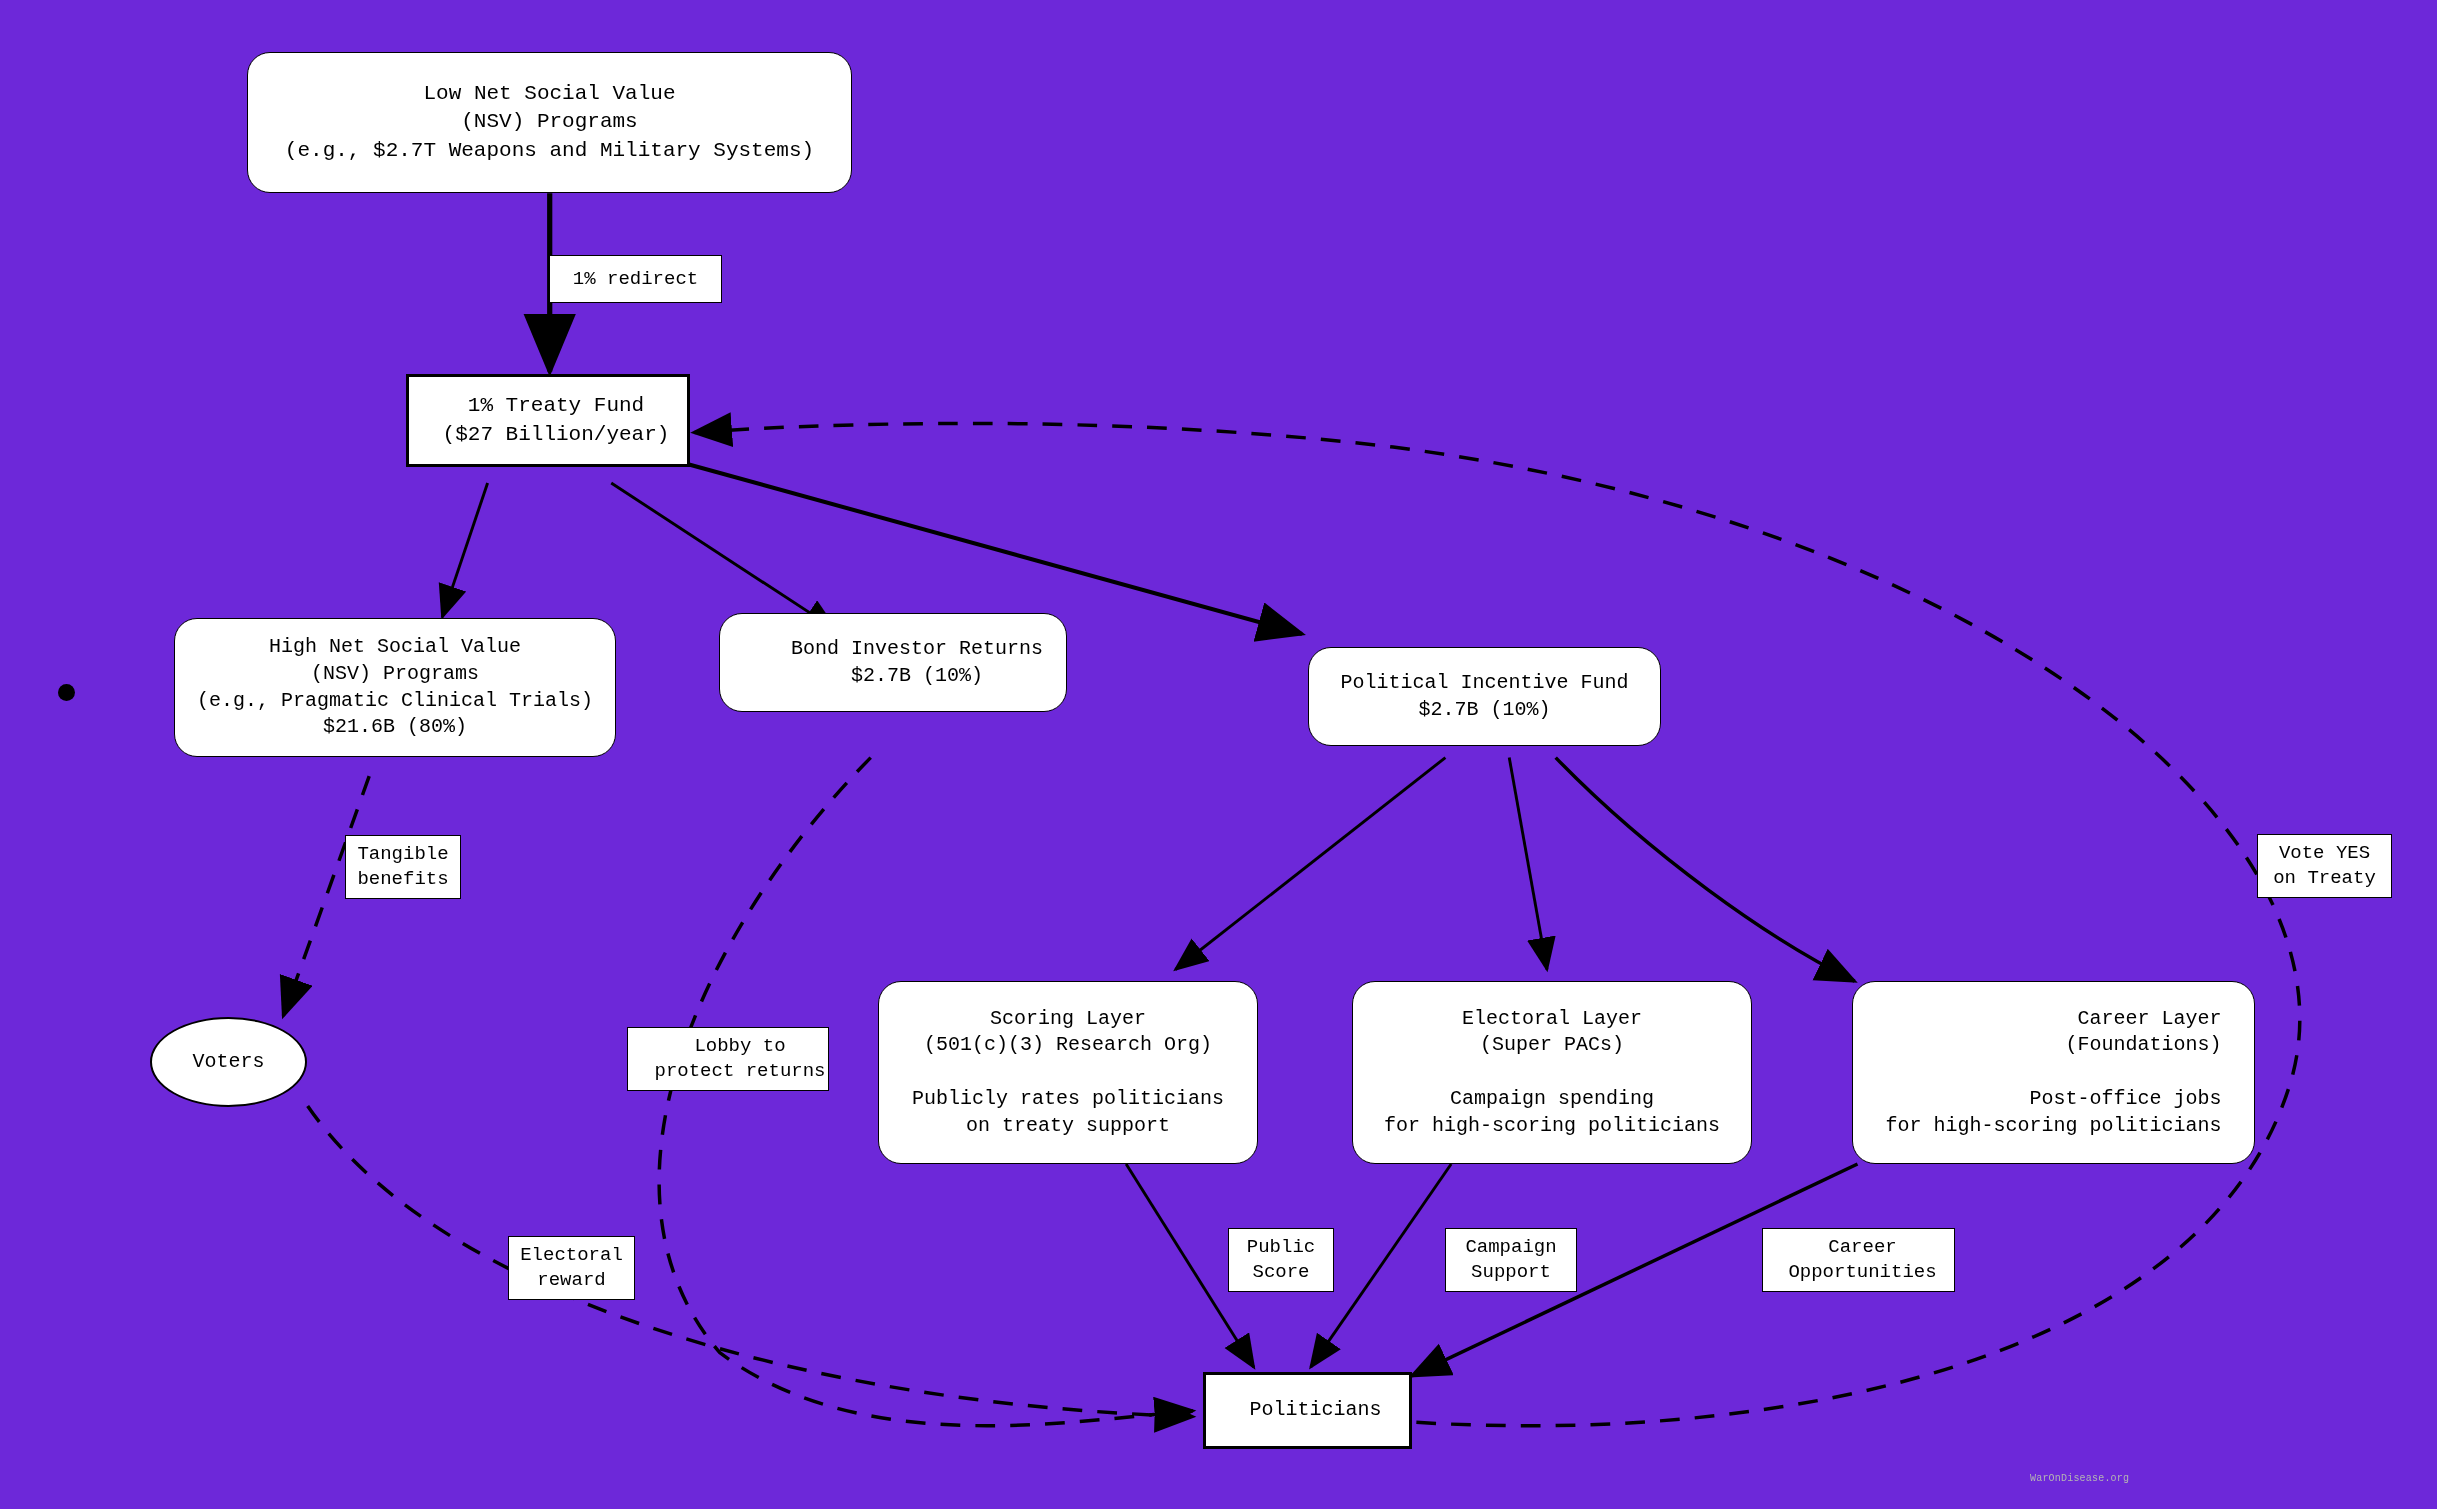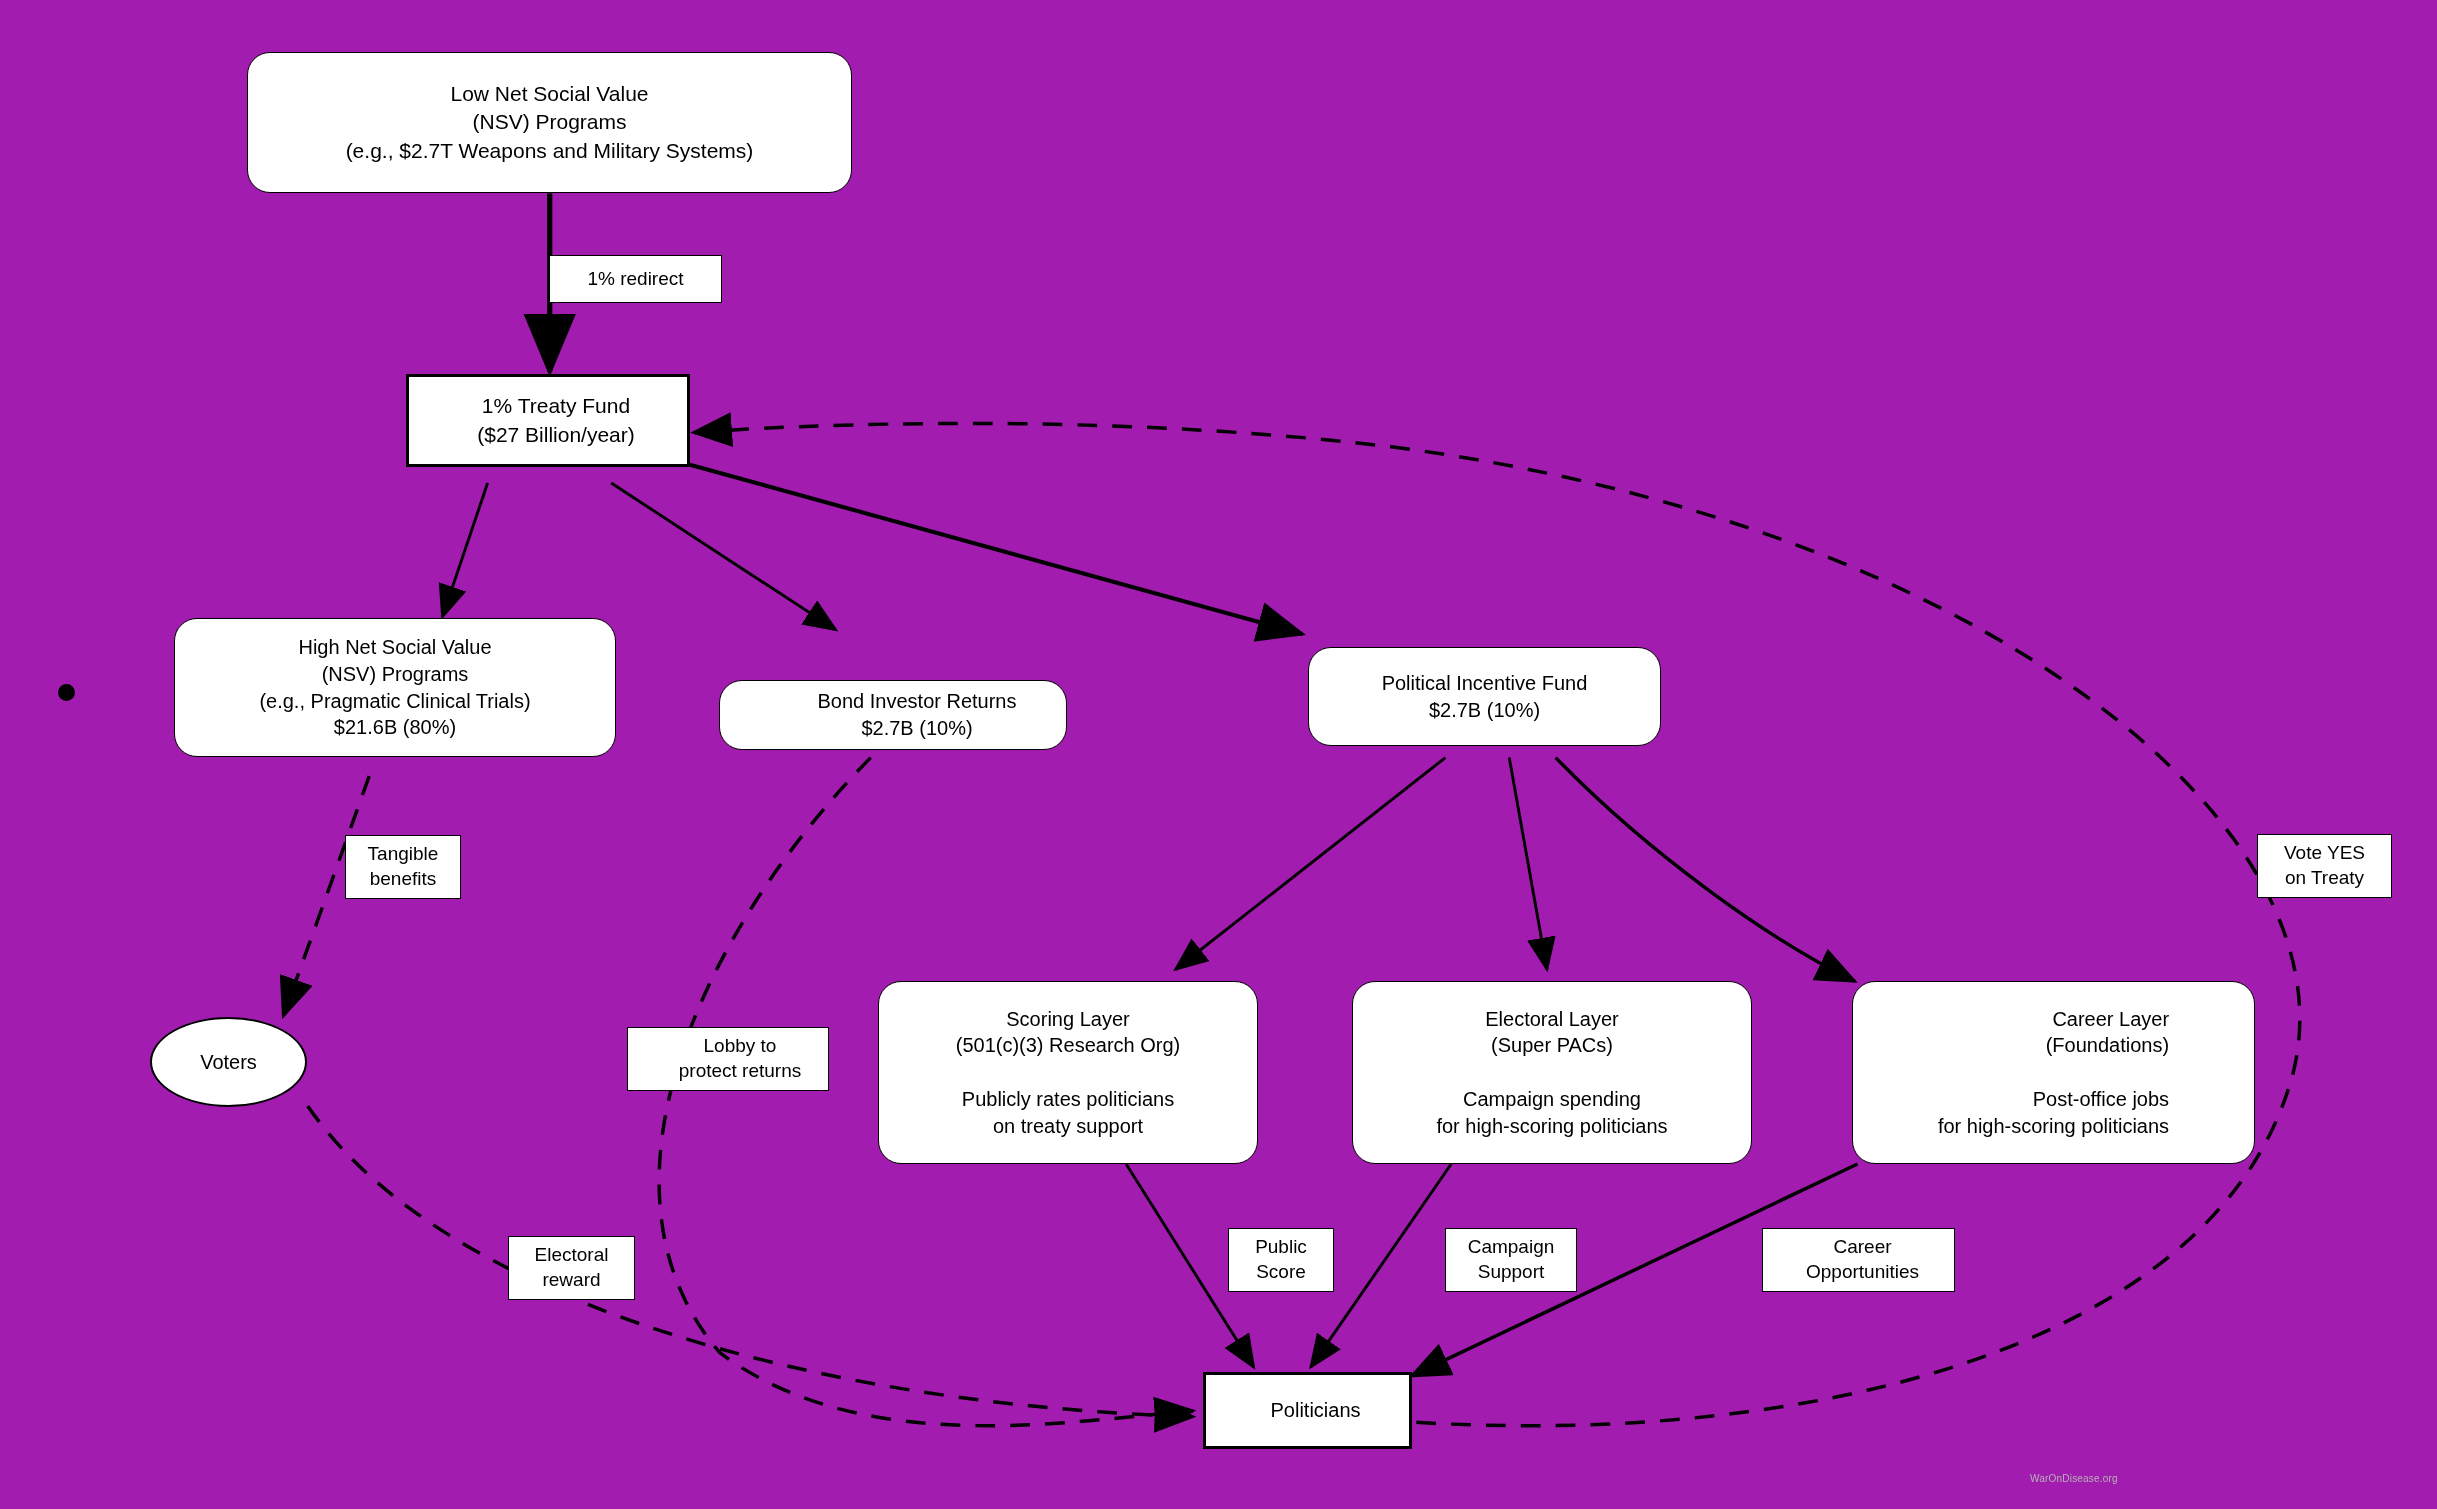--- a/index.html
+++ b/index.html
@@ -1,17 +1,17 @@
 <!DOCTYPE html>
 <html style="font-size:9.3px"><head>
 <meta charset="utf-8">
 <style>
   html,body{margin:0;padding:0;background:#ffffff;}
-  #stage{position:relative;width:2438px;height:1510px;background:#a21caf;
-         font-family:Liberation Sans, sans-serif;overflow:hidden;}
+  #stage{position:relative;width:2438px;height:1510px;background:#6d28d9;
+         font-family:Liberation Mono, monospace;overflow:hidden;}
   #wires{position:absolute;left:0;top:0;width:2438px;height:1510px;}
   .node{position:absolute;box-sizing:border-box;background:#ffffff;
         display:flex;align-items:center;justify-content:center;text-align:center;
         color:#000000;line-height:1.34;}
   .rounded{border:1.7px solid #000;border-radius:23px;}
   .sharp{border:3.5px solid #000;padding-left:16px;}
   .ellipse{border:2.3px solid #000;border-radius:50%;align-items:center;}
   .elabel{position:absolute;box-sizing:border-box;background:#ffffff;
           border:1.7px solid #000;display:flex;align-items:center;justify-content:center;
           text-align:center;color:#000;line-height:1.3;}
@@ -78,21 +78,21 @@
 ($27 Billion/year)</span>
   </div>
 
   <div class="node rounded t34 nlines" style="left:174px;top:618px;width:442px;height:139px;">
     <span>High Net Social Value
 (NSV) Programs
 (e.g., Pragmatic Clinical Trials)
 $21.6B (80%)</span>
   </div>
 
-  <div class="node rounded t34 nlines" style="left:719px;top:680px;width:348px;height:70px;padding-left:48px;">
+  <div class="node rounded t34 nlines" style="left:719px;top:613px;width:348px;height:99px;padding-left:48px;">
     <span>Bond Investor Returns
 $2.7B (10%)</span>
   </div>
 
   <div class="node rounded t34 nlines" style="left:1308px;top:647px;width:353px;height:99px;">
     <span>Political Incentive Fund
 $2.7B (10%)</span>
   </div>
 
   <div class="node rounded t34 nlines" style="left:878px;top:981px;width:380px;height:183px;">

